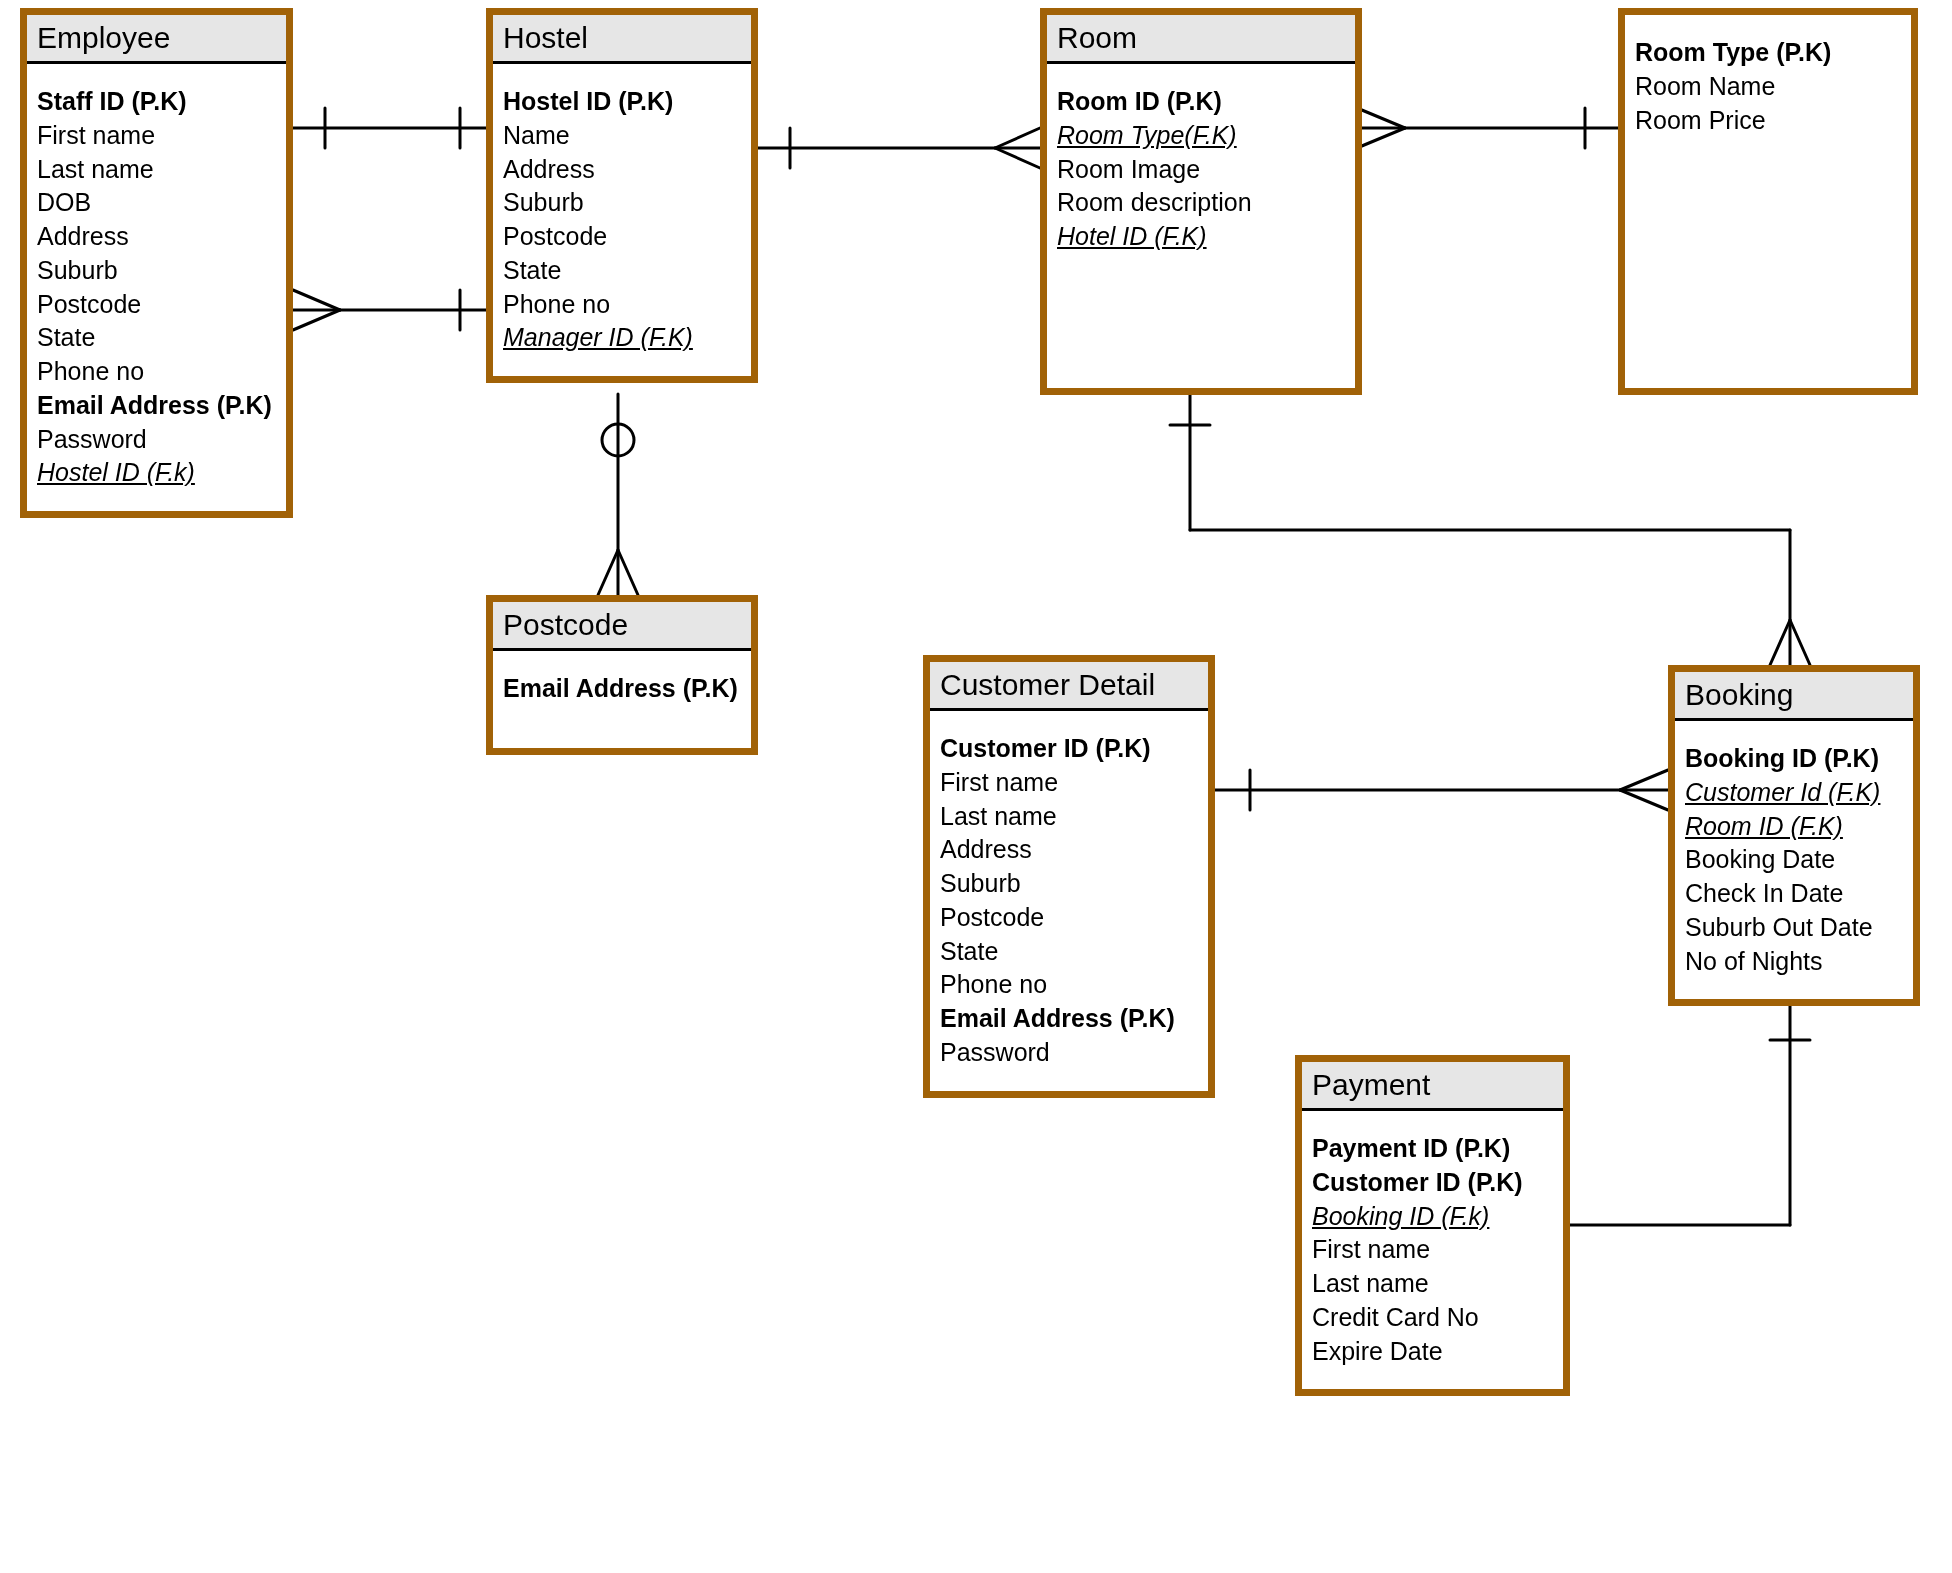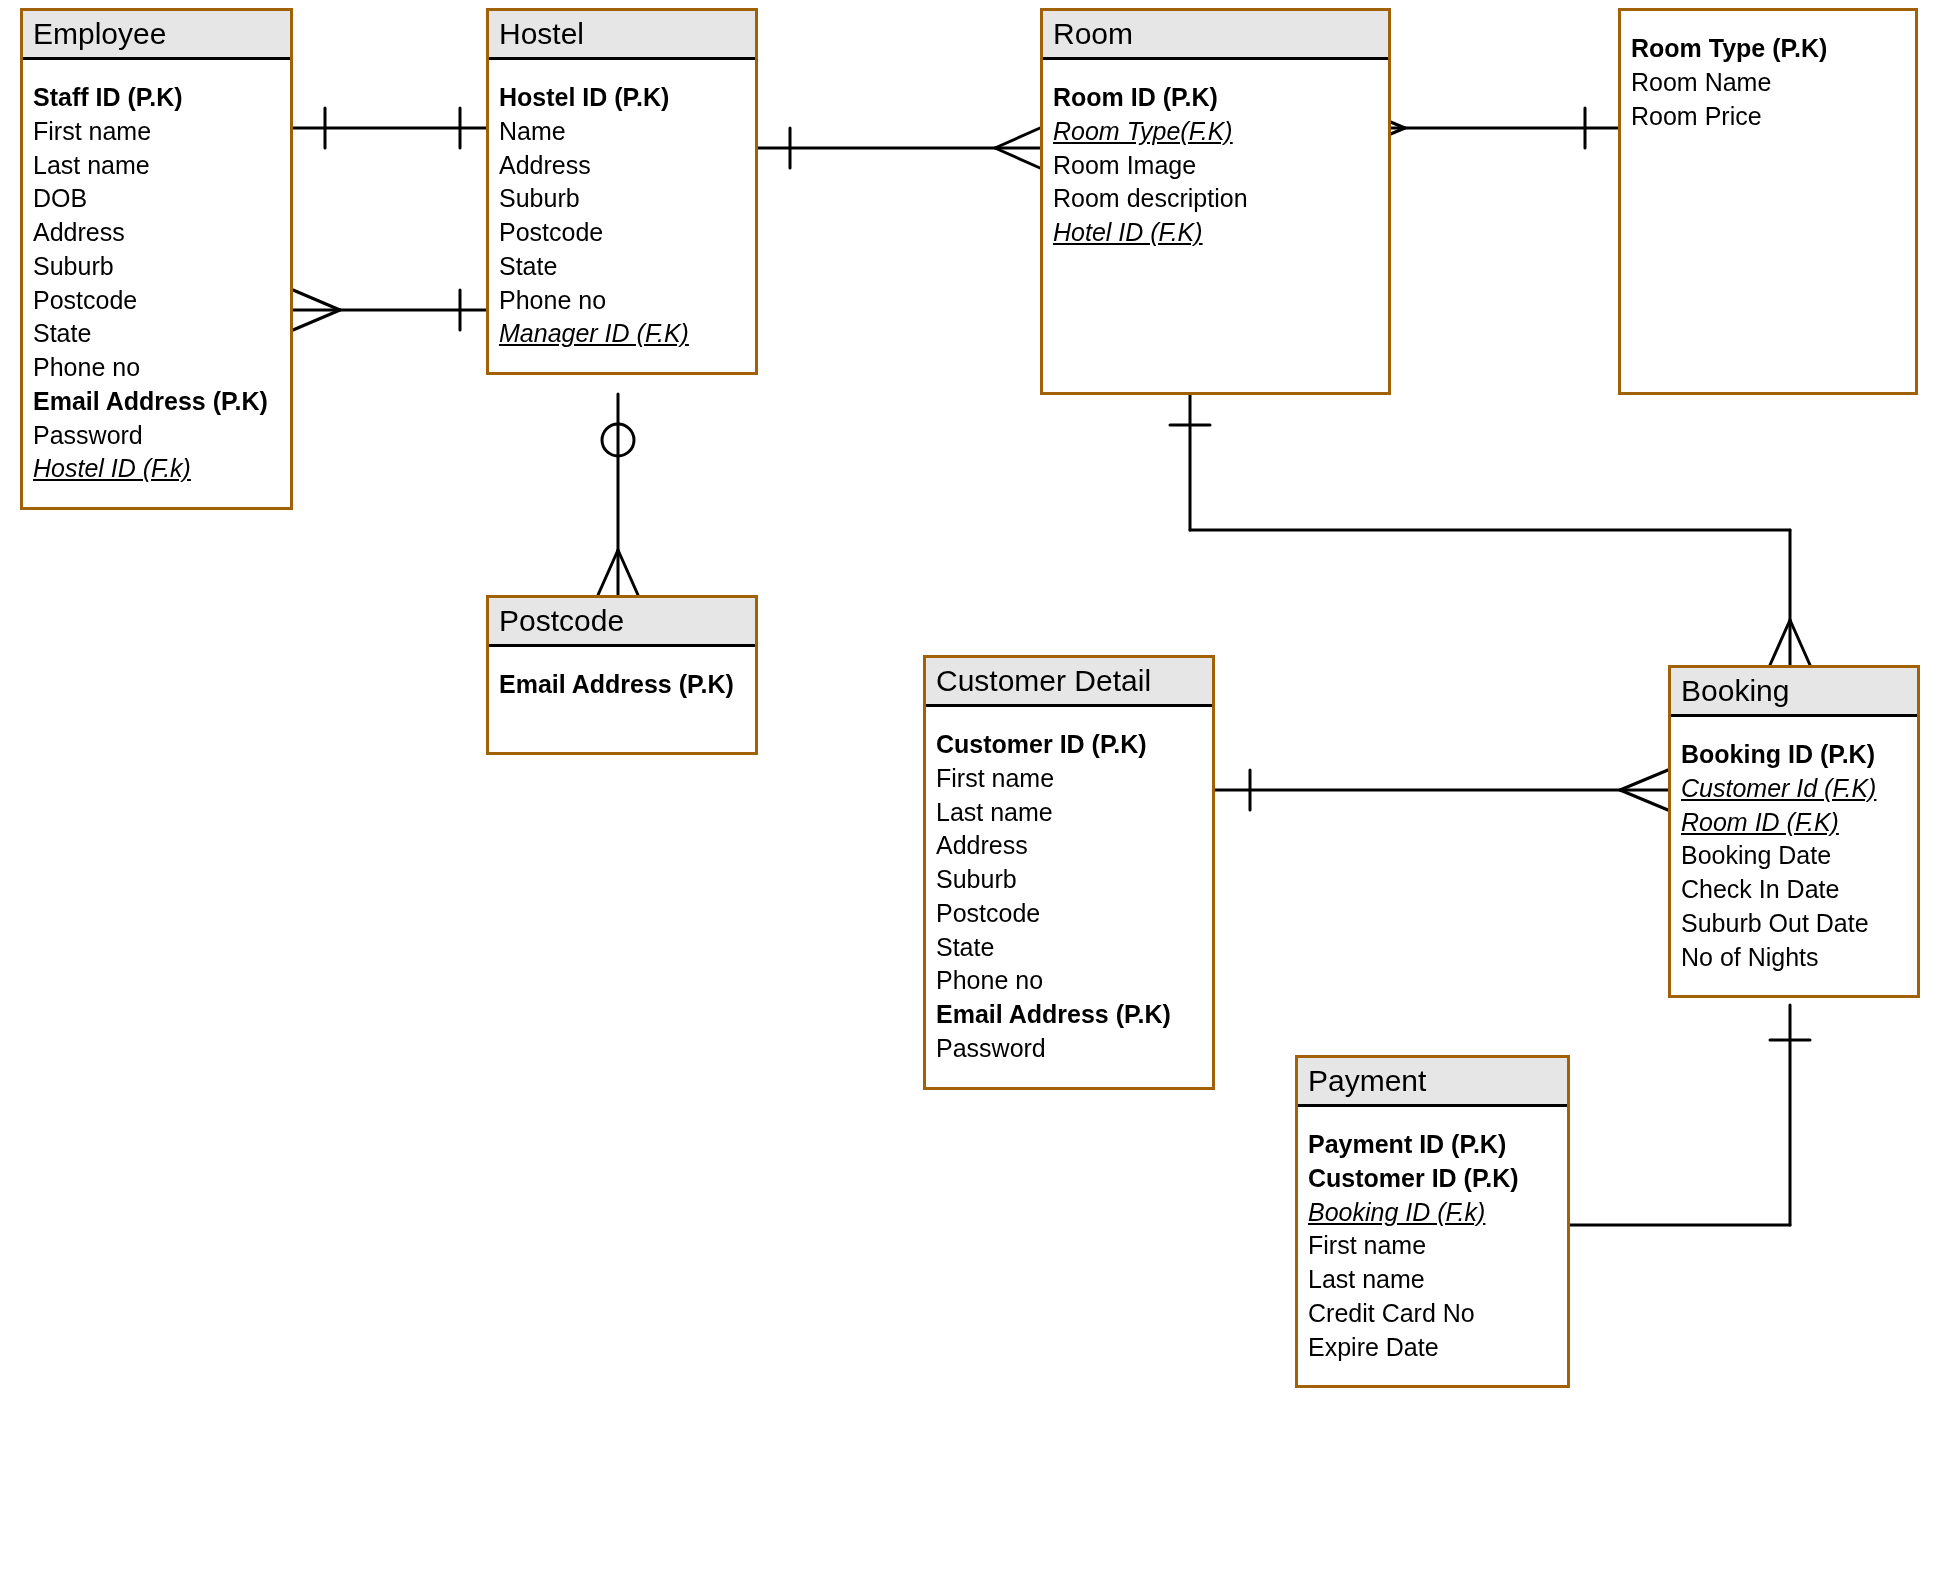--- a/index.html
+++ b/index.html
@@ -1,17 +1,17 @@
 <!DOCTYPE html>
 <html><head>
 <meta charset="utf-8">
 <style>
   html,body{margin:0;padding:0;background:#fff;font-family:Arial,Helvetica,sans-serif}
   .canvas{position:relative;width:1952px;height:1573px}
-  .entity{position:absolute;border:3px solid #a16207;background:#fff;box-sizing:border-box}
+  .entity{position:absolute;border:7px solid #a16207;background:#fff;box-sizing:border-box}
   .entity .title{background:#e6e6e6;border-bottom:3px solid #000;padding:6px 10px;font-size:30px;font-weight:400}
   .entity .body{padding:21px 10px}
   .attr{font-size:25px;line-height:1.35;white-space:nowrap}
   .attr.pk{font-weight:700}
   .attr.fk{font-style:italic;text-decoration:underline}
   svg.lines{position:absolute;left:0;top:0;width:1952px;height:1573px;pointer-events:none}
   svg.lines line,svg.lines polyline,svg.lines circle,svg.lines path{stroke:#000;stroke-width:3;fill:none;stroke-linecap:round;stroke-linejoin:round}
 </style>
 </head>
 <body>
@@ -88,21 +88,21 @@
         <div class="attr">Name</div>
         <div class="attr">Address</div>
         <div class="attr">Suburb</div>
         <div class="attr">Postcode</div>
         <div class="attr">State</div>
         <div class="attr">Phone no</div>
         <div class="attr fk">Manager ID (F.K)</div>
       </div>
 </div>
 
-<div class="entity" style="left:1040px;top:8px;width:351px;height:387px">
+<div class="entity" style="left:1040px;top:8px;width:322px;height:387px">
   <div class="title">Room</div>
   <div class="body">
         <div class="attr pk">Room ID (P.K)</div>
         <div class="attr fk">Room Type(F.K)</div>
         <div class="attr">Room Image</div>
         <div class="attr">Room description</div>
         <div class="attr fk">Hotel  ID (F.K)</div>
       </div>
 </div>
 

